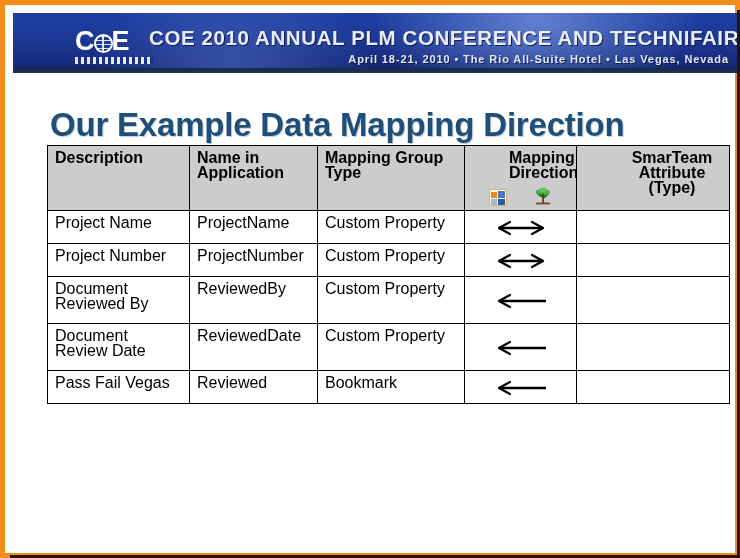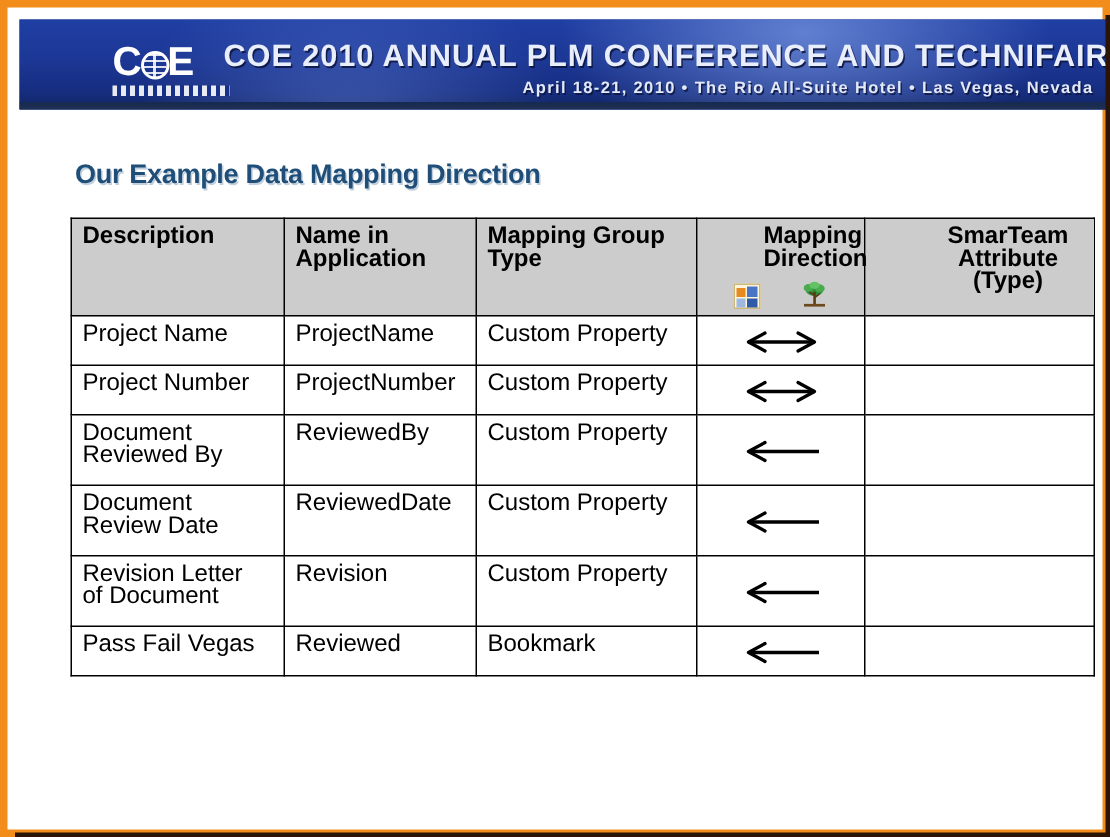--- a/index.html
+++ b/index.html
@@ -133,21 +133,21 @@
     color: #e3e9f9;
     text-shadow: 1px 1px 0 rgba(10,20,60,0.8);
     white-space: nowrap;
   }
 
   
   .slide-title {
     position: absolute;
     left: 45px;
     top: 101px;
-    font-size: 18px;
+    font-size: 33px;
     font-weight: bold;
     color: #1F4E79;
     letter-spacing: -0.2px;
     text-shadow: 1px 1px 0 rgba(120,150,180,0.45);
     white-space: nowrap;
   }
 
   
   .map-table {
     position: absolute;
@@ -342,30 +342,20 @@
         <tr class="r-tall">
           <td><span>Document</span><br><span>Review Date</span></td>
           <td><span>ReviewedDate</span></td>
           <td><span>Custom Property</span></td>
           <td class="dir"><svg class="arrow-svg" width="62" height="16" viewBox="0 0 62 16">
               <line x1="10" y1="8" x2="56" y2="8" stroke="#000" stroke-width="2.4"></line>
               <path d="M 9 8 L 20 2 M 9 8 L 20 14" stroke="#000" stroke-width="2.2" fill="none" stroke-linecap="round"></path>
             </svg></td>
           <td><span></span></td>
         </tr>
-        <tr class="r-tall">
-          <td><span>Revision Letter</span><br><span>of Document</span></td>
-          <td><span>Revision</span></td>
-          <td><span>Custom Property</span></td>
-          <td class="dir"><svg class="arrow-svg" width="62" height="16" viewBox="0 0 62 16">
-              <line x1="10" y1="8" x2="56" y2="8" stroke="#000" stroke-width="2.4"></line>
-              <path d="M 9 8 L 20 2 M 9 8 L 20 14" stroke="#000" stroke-width="2.2" fill="none" stroke-linecap="round"></path>
-            </svg></td>
-          <td><span></span></td>
-        </tr>
         <tr class="r-short">
           <td><span>Pass Fail Vegas</span></td>
           <td><span>Reviewed</span></td>
           <td><span>Bookmark</span></td>
           <td class="dir"><svg class="arrow-svg" width="62" height="16" viewBox="0 0 62 16">
               <line x1="10" y1="8" x2="56" y2="8" stroke="#000" stroke-width="2.4"></line>
               <path d="M 9 8 L 20 2 M 9 8 L 20 14" stroke="#000" stroke-width="2.2" fill="none" stroke-linecap="round"></path>
             </svg></td>
           <td><span></span></td>
         </tr>

